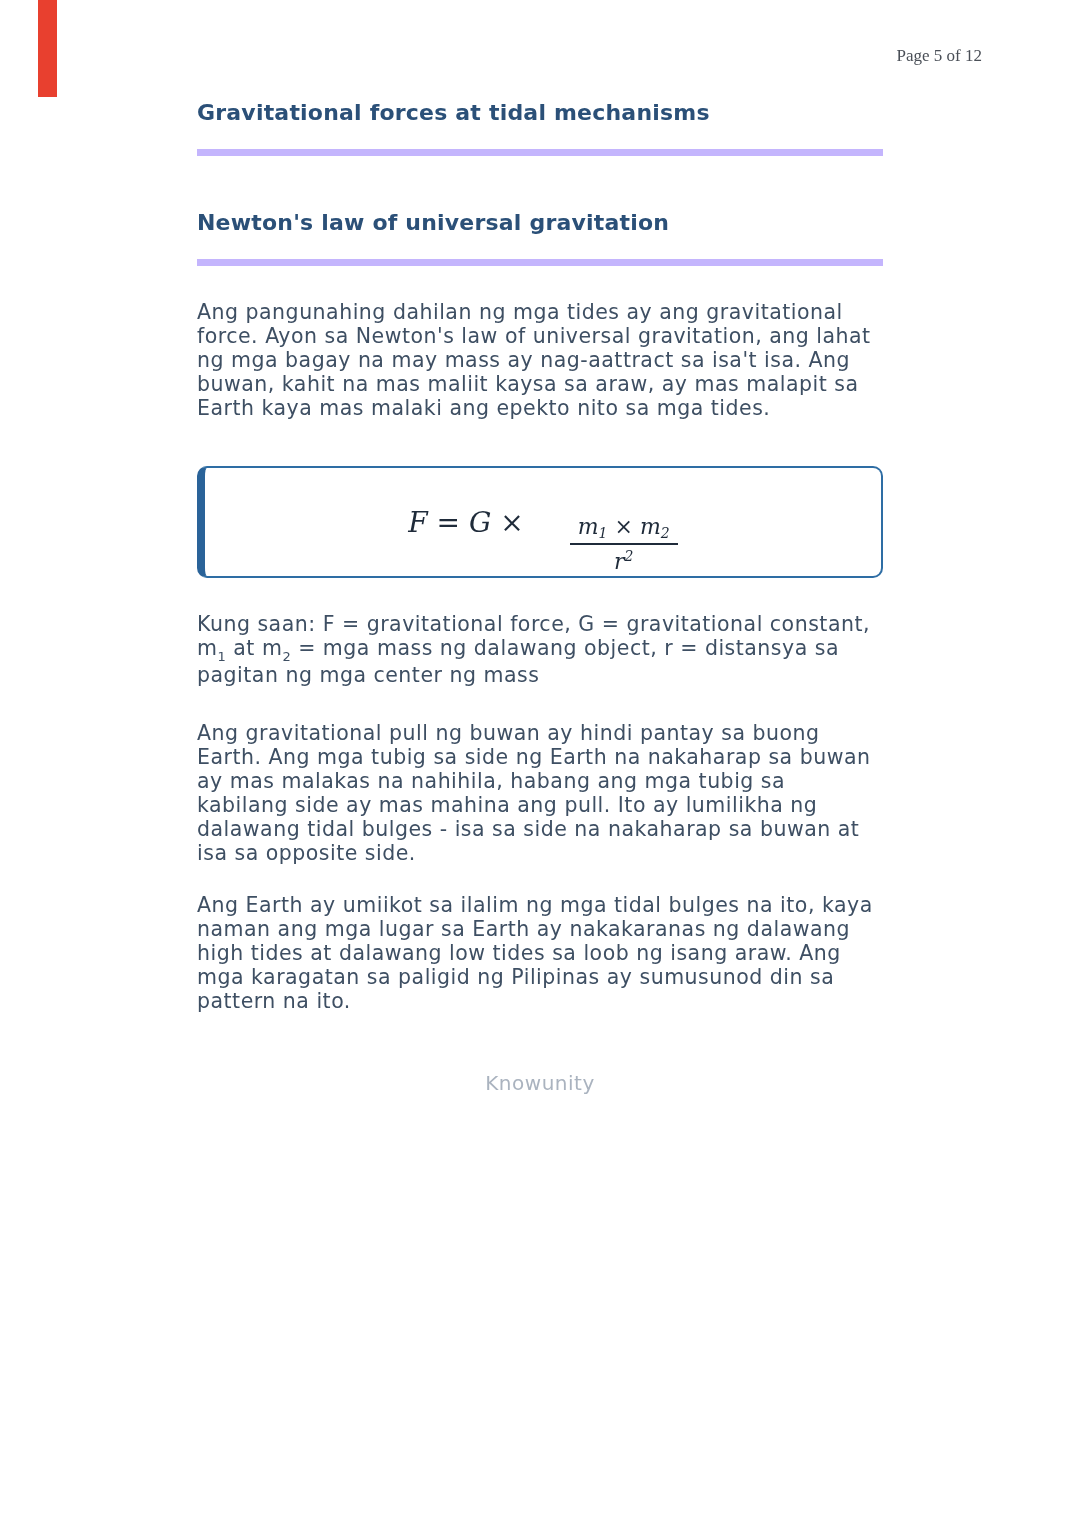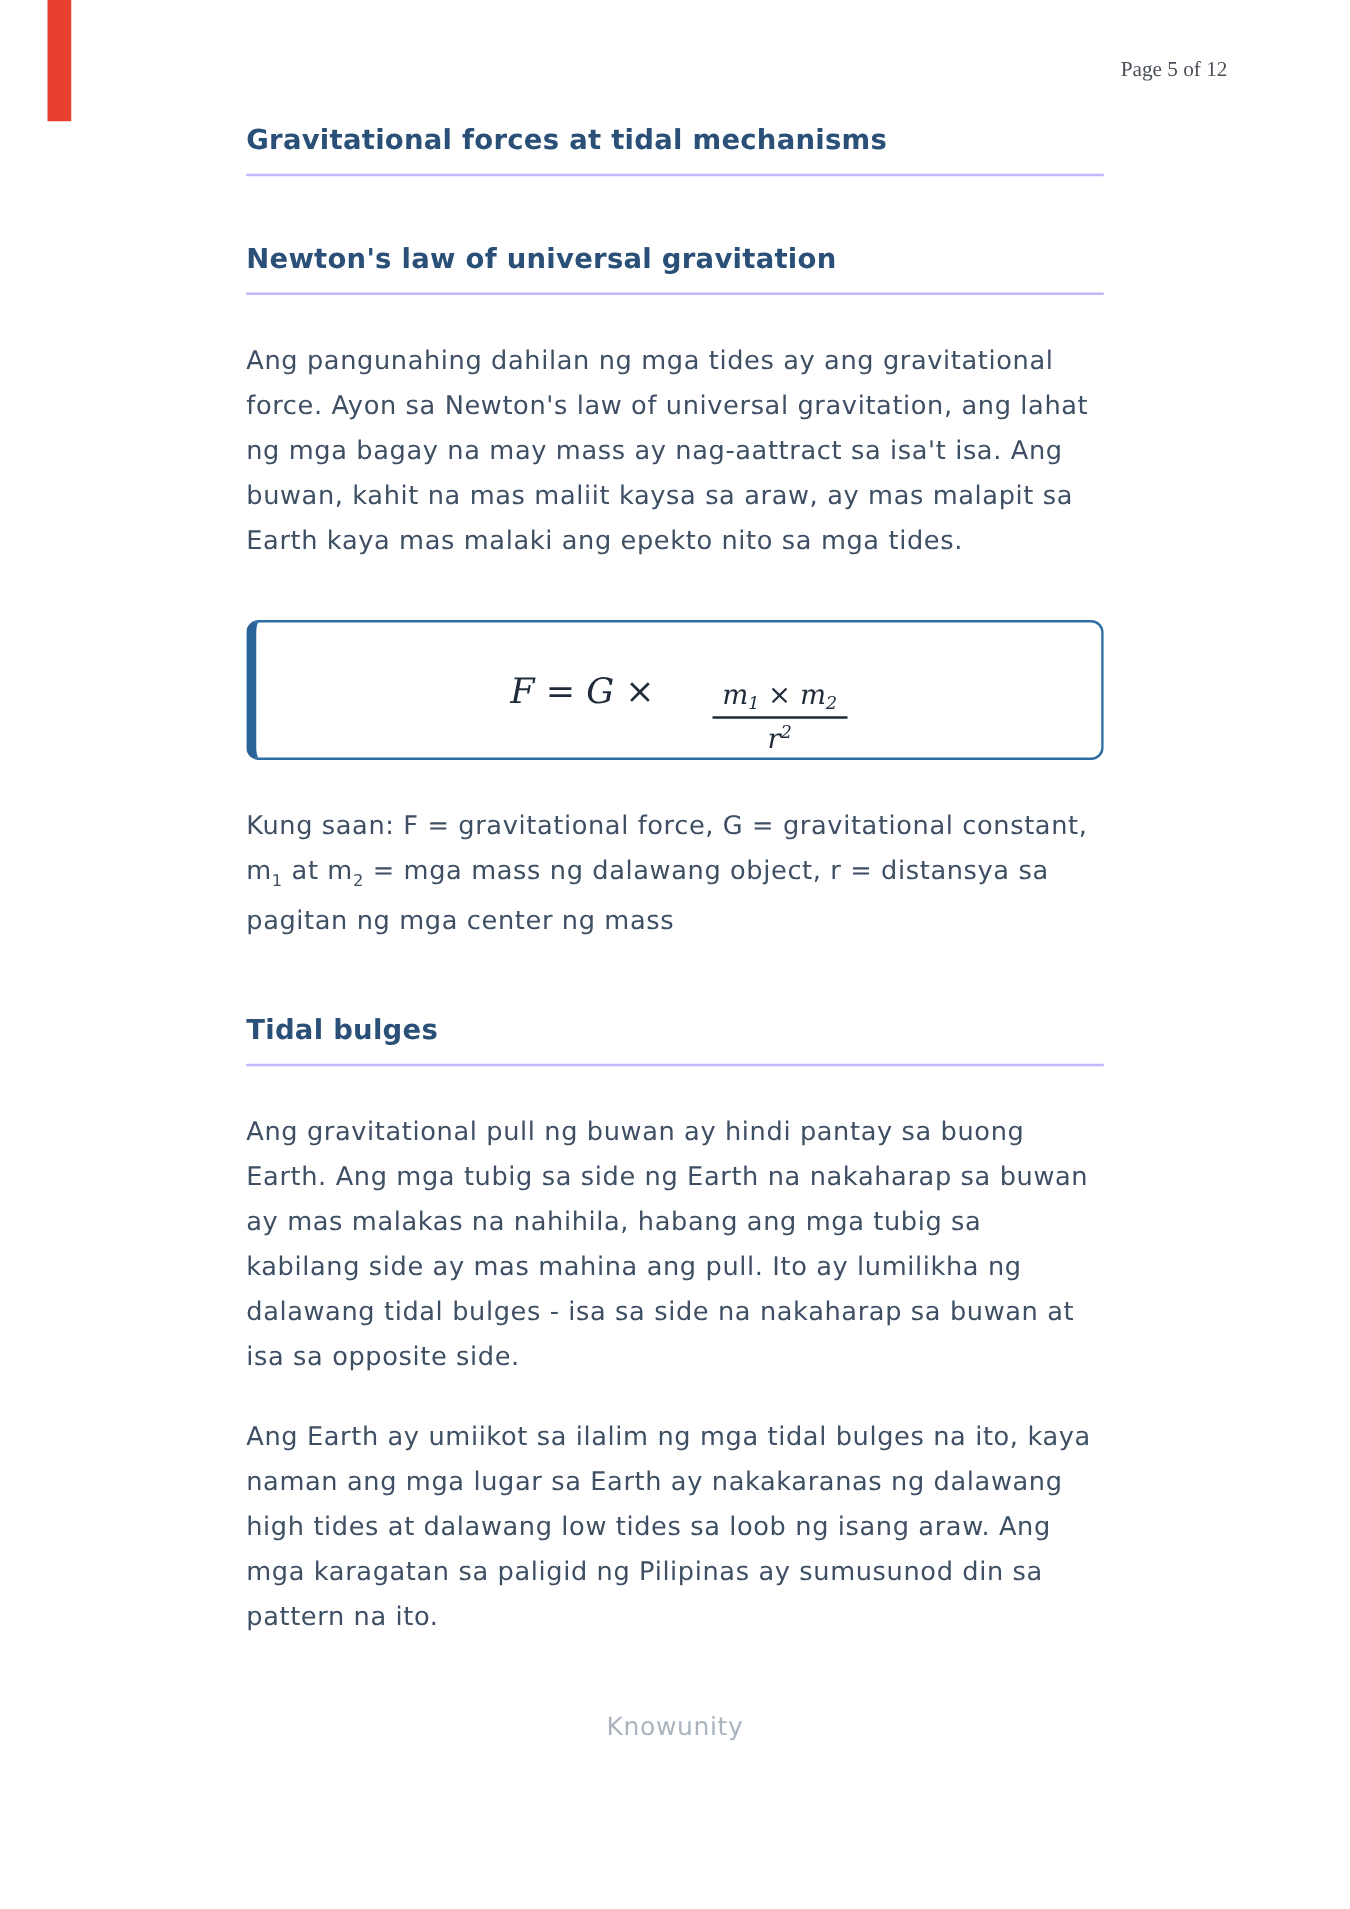--- a/index.html
+++ b/index.html
@@ -36,30 +36,30 @@
     top: 0;
     width: 686px;
     padding-top: 100px;
   }
   .section-heading {
     font-size: 22px;
     font-weight: 700;
     color: #2b5078;
     letter-spacing: 0.2px;
     margin: 0;
-    padding-bottom: 14px;
-    border-bottom: 2px solid #c4b5fd;
+    padding-bottom: 24px;
+    border-bottom: 7px solid #c4b5fd;
   }
   .section-heading.second { margin-top: 54px; }
   .section-heading.third { margin-top: 58px; }
   p.body-text {
     margin: 0;
     margin-top: 34px;
     font-size: 20.5px;
-    line-height: 36px;
+    line-height: 24px;
     letter-spacing: 0.5px;
     color: #3e4f63;
   }
   p.body-text.follow { margin-top: 28px; }
   .sub {
     font-size: 13px;
     position: relative;
     top: 6px;
   }
   .formula-box {
@@ -143,21 +143,20 @@
           <span>r</span><span class="sup">2</span>
         </span>
       </span>
     </div>
   </div>
 
   <p class="body-text">
     <span>Kung saan: F = gravitational force, G = gravitational constant, m</span><span class="sub">1</span><span> at m</span><span class="sub">2</span><span> = mga mass ng dalawang object, r = distansya sa pagitan ng mga center ng mass</span>
   </p>
 
-  <h2 class="section-heading third">Tidal bulges</h2>
 
   <p class="body-text">Ang gravitational pull ng buwan ay hindi pantay sa buong Earth. Ang mga tubig sa side ng Earth na nakaharap sa buwan ay mas malakas na nahihila, habang ang mga tubig sa kabilang side ay mas mahina ang pull. Ito ay lumilikha ng dalawang tidal bulges - isa sa side na nakaharap sa buwan at isa sa opposite side.</p>
 
   <p class="body-text follow">Ang Earth ay umiikot sa ilalim ng mga tidal bulges na ito, kaya naman ang mga lugar sa Earth ay nakakaranas ng dalawang high tides at dalawang low tides sa loob ng isang araw. Ang mga karagatan sa paligid ng Pilipinas ay sumusunod din sa pattern na ito.</p>
 
   <div class="footer-brand">Knowunity</div>
 
 </main>
 
 </body></html>

